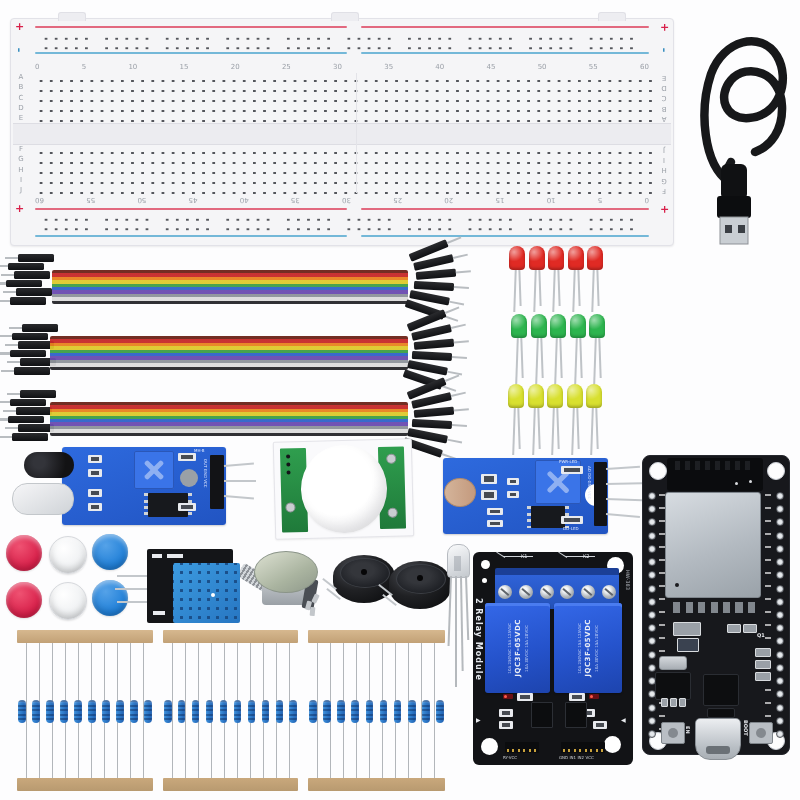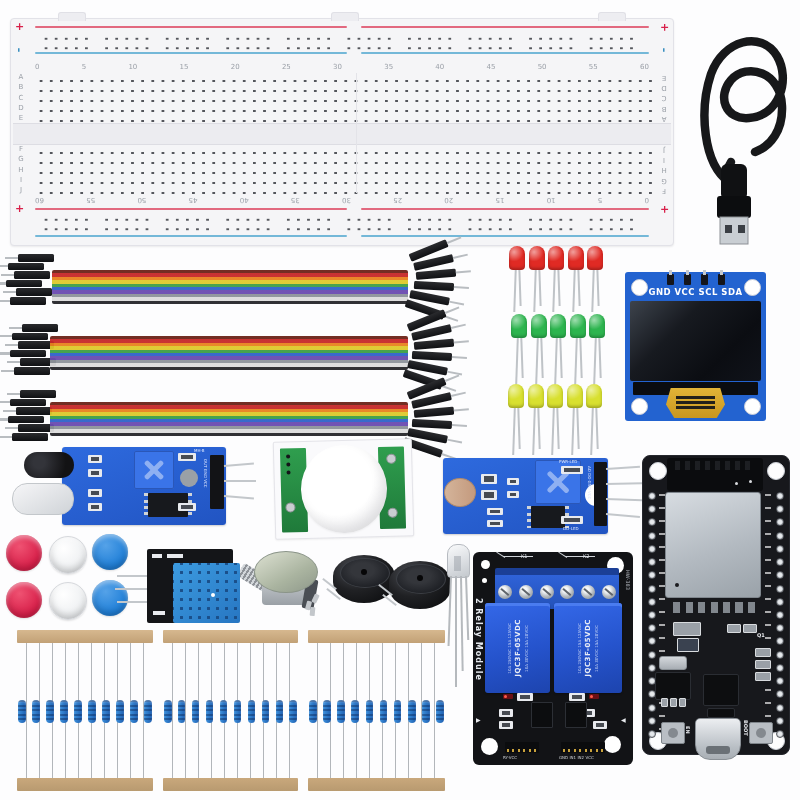--- a/index.html
+++ b/index.html
@@ -447,40 +447,20 @@
         <i class="leg l1"></i>
         <i class="leg l2"></i>
       </div>
       <div class="led">
         <div class="bulb"></div>
         <i class="leg l1"></i>
         <i class="leg l2"></i>
       </div>
     </div>
 
-  <div id="oled" class="abs">
-    <div class="abs oled-hole" style="left:6px;top:7px"></div>
-    <div class="abs oled-hole" style="left:119px;top:7px"></div>
-    <div class="abs oled-hole" style="left:6px;top:126px"></div>
-    <div class="abs oled-hole" style="left:119px;top:126px"></div>
-    <div class="abs" style="left:42px;top:2px;display:flex;gap:10px">
-      <div class="oled-pin"></div>
-    <div class="oled-pin"></div>
-        <div class="oled-pin"></div>
-        <div class="oled-pin"></div>
-      </div>
-    <div class="abs label">GND VCC SCL SDA</div>
-    <div class="abs screen"></div>
-    <div class="abs under"></div>
-    <div class="abs flex-cable">
-      <i style="top:8px"></i>
-        <i style="top:13px"></i>
-        <i style="top:18px"></i>
-    </div>
-  </div>
 
   <div class="abs bluepcb" id="ir-module" style="left:62px;top:447px;width:164px;height:78px">
     <div class="abs" style="left:-38px;top:5px;width:50px;height:26px;border-radius:13px;background:radial-gradient(circle at 30% 40%,#33343a 15%,#121214 70%)"></div>
     <div class="abs" style="left:-50px;top:36px;width:60px;height:30px;border-radius:15px;border:1px solid #c3c7cb;background:linear-gradient(150deg,#f6f6f8,#cfd3d7)"></div>
     <div class="pad" style="left:26px;top:8px"></div>
     <div class="pad" style="left:26px;top:22px"></div>
     <div class="pad" style="left:26px;top:42px"></div>
     <div class="pad" style="left:26px;top:56px"></div>
     <div class="trimpot" style="left:72px;top:4px;width:40px;height:38px"></div>
     <div class="abs" style="left:118px;top:22px;width:18px;height:18px;border-radius:50%;background:#9aa0a6"></div>

